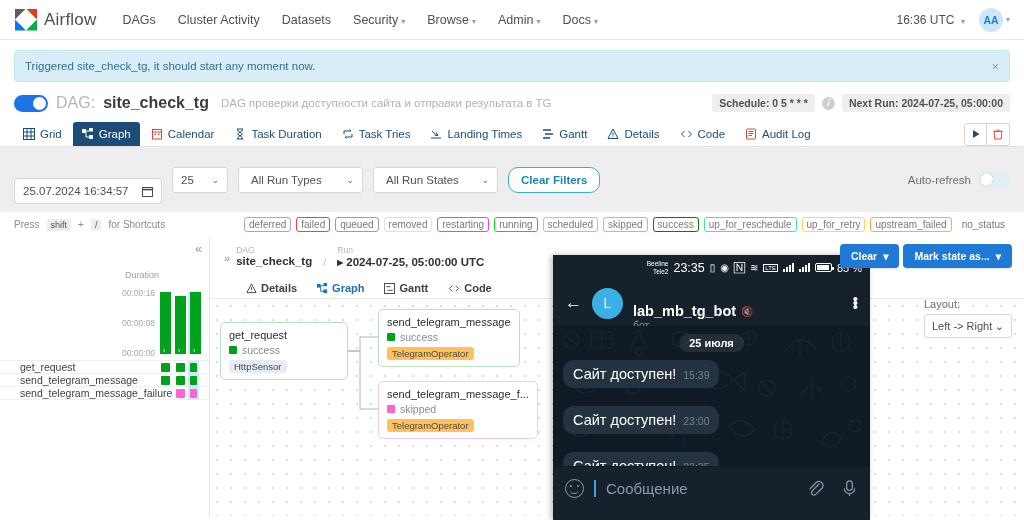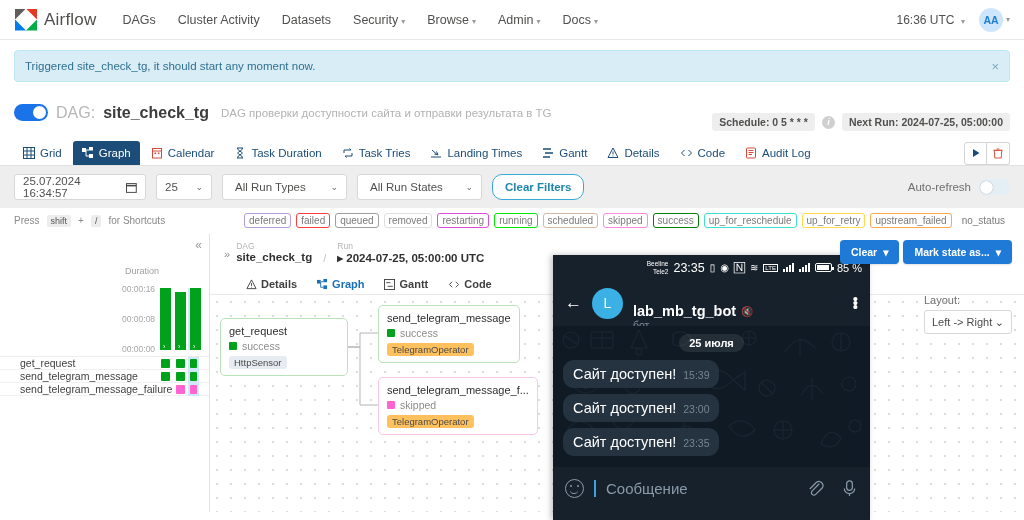--- a/index.html
+++ b/index.html
@@ -51,21 +51,21 @@
     width: 34px; height: 17px; border-radius: 9px; background: #1a73e8;
     position: relative; flex: none; cursor: pointer;
   }
   .switch::after {
     content: ""; position: absolute; width: 13px; height: 13px; border-radius: 50%;
     background: #fff; top: 2px; right: 2px;
   }
   .dag-label { font-size: 16px; color: #b6b6b6; }
   .dag-name { font-size: 16px; font-weight: bold; color: #3c3c3c; }
   .dag-desc { font-size: 11.5px; color: #b2b2b2; margin-left: 4px; }
-  .head-right { margin-left: auto; display: flex; align-items: center; gap: 7px; margin-top: 19px; }
+  .head-right { margin-left: auto; display: flex; align-items: center; gap: 7px; }
   .pill {
     background: #eeeeee; border-radius: 3px; padding: 3px 7px;
     font-size: 10.5px; color: #51504f; font-weight: bold; white-space: nowrap;
   }
   .info-dot {
     width: 13px; height: 13px; border-radius: 50%; background: #cfcfcf; color: #fff;
     font-size: 9px; display: flex; align-items: center; justify-content: center;
     font-style: italic; font-weight: bold;
   }
 
@@ -90,21 +90,21 @@
   .filterbar {
     background: #eeeeee; padding: 8px 14px; display: flex; align-items: center; gap: 10px;
     border-top: 1px solid #e2e2e2;
   }
   .field {
     background: #fff; border: 1px solid #d8d8d8; border-radius: 3px; height: 26px;
     display: flex; align-items: center; padding: 0 8px; font-size: 11.5px; color: #51504f;
     cursor: pointer;
   }
   .field .chev { margin-left: 10px; color: #6b6b6b; font-size: 9px; }
-  .field.date { width: 132px; justify-content: space-between; }
+  .field.date { width: 148px; justify-content: space-between; margin-top: 23px; }
   .field.num { width: 56px; justify-content: space-between; }
   .field.sel { width: 125px; justify-content: space-between; padding-left: 12px; }
   .btn-outline {
     height: 26px; border: 1px solid #3ba9d6; border-radius: 10px; background: #fff;
     color: #1e87ad; font-size: 11.5px; font-weight: bold; padding: 0 12px;
     display: flex; align-items: center; cursor: pointer;
   }
   .autorefresh { margin-left: auto; display: flex; align-items: center; gap: 7px; font-size: 11.5px; color: #6f6f6f; }
   .toggle-off {
     width: 32px; height: 16px; border-radius: 8px; background: #e4eef5; position: relative; cursor: pointer;
@@ -252,21 +252,21 @@
     overflow: hidden;
   }
   .doodles { position: absolute; inset: 0; opacity: .5; }
   .datepill {
     margin: 2px auto 8px; width: fit-content; background: rgba(255,255,255,.09);
     color: #fff; font-size: 11px; font-weight: bold; border-radius: 10px; padding: 3px 10px;
     position: relative; z-index: 2;
   }
   .bubble {
     background: #253341; border-radius: 11px; padding: 6px 9px 6px 10px;
-    display: inline-flex; align-items: baseline; gap: 7px; margin-bottom: 6px;
+    display: inline-flex; align-items: baseline; gap: 7px; margin-bottom: 18px;
     position: relative; z-index: 2;
   }
   .bubble .txt { color: #fff; font-size: 14.5px; }
   .bubble .tm { color: #74858f; font-size: 10.5px; }
   .msgrow { display: block; }
 
   .inputbar {
     height: 44px; background: #17212b; display: flex; align-items: center;
     padding: 0 12px; gap: 10px; border-top: 1px solid #101a22;
   }

